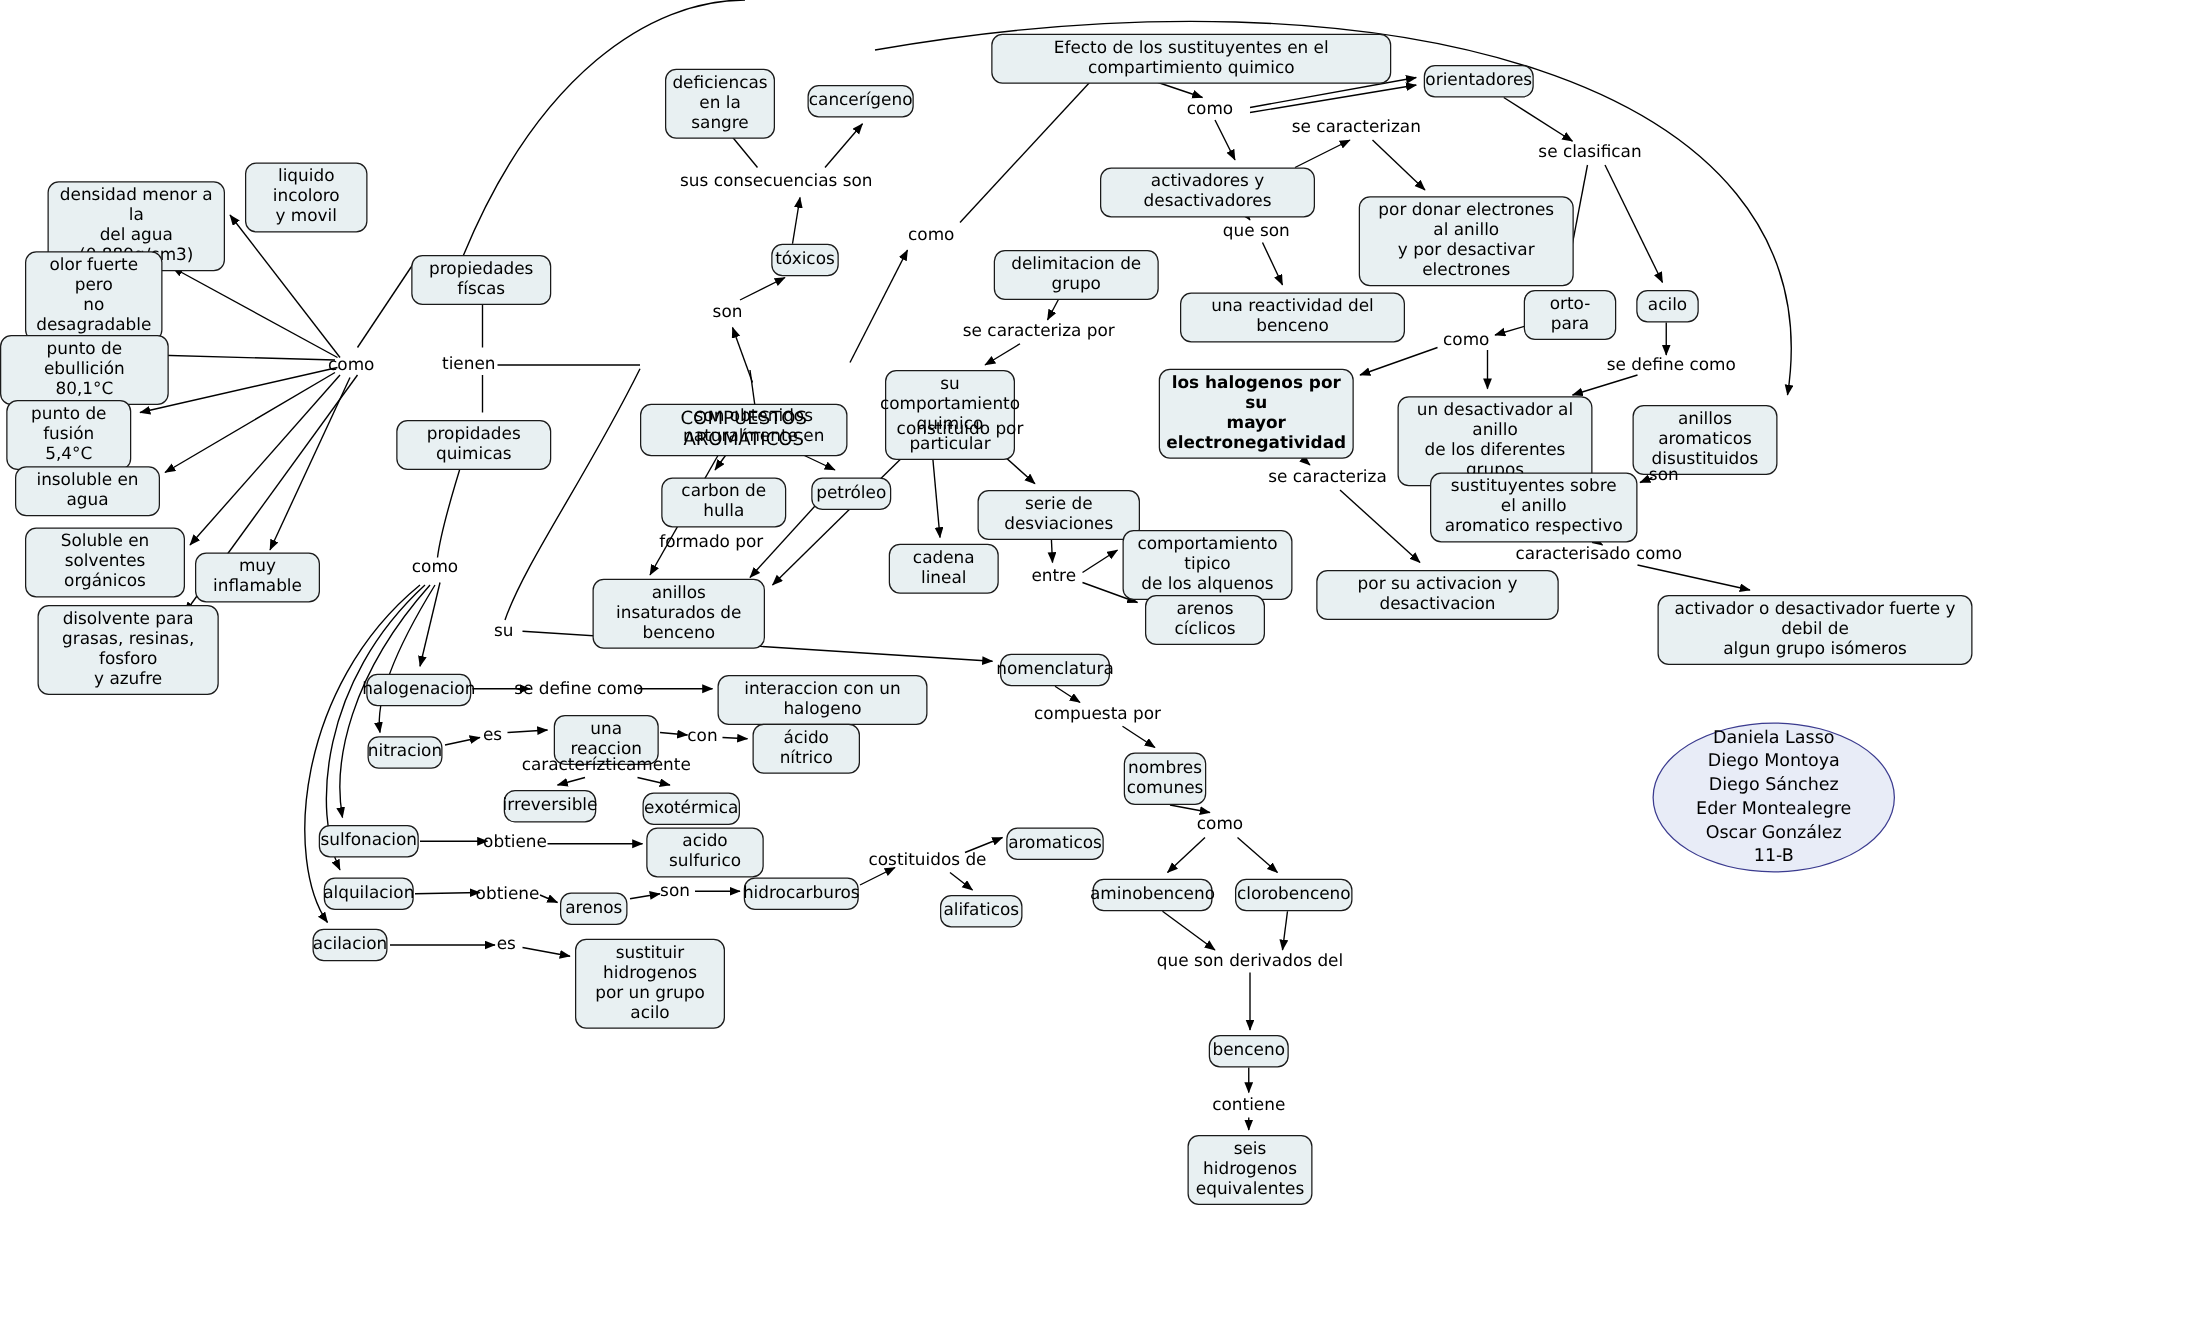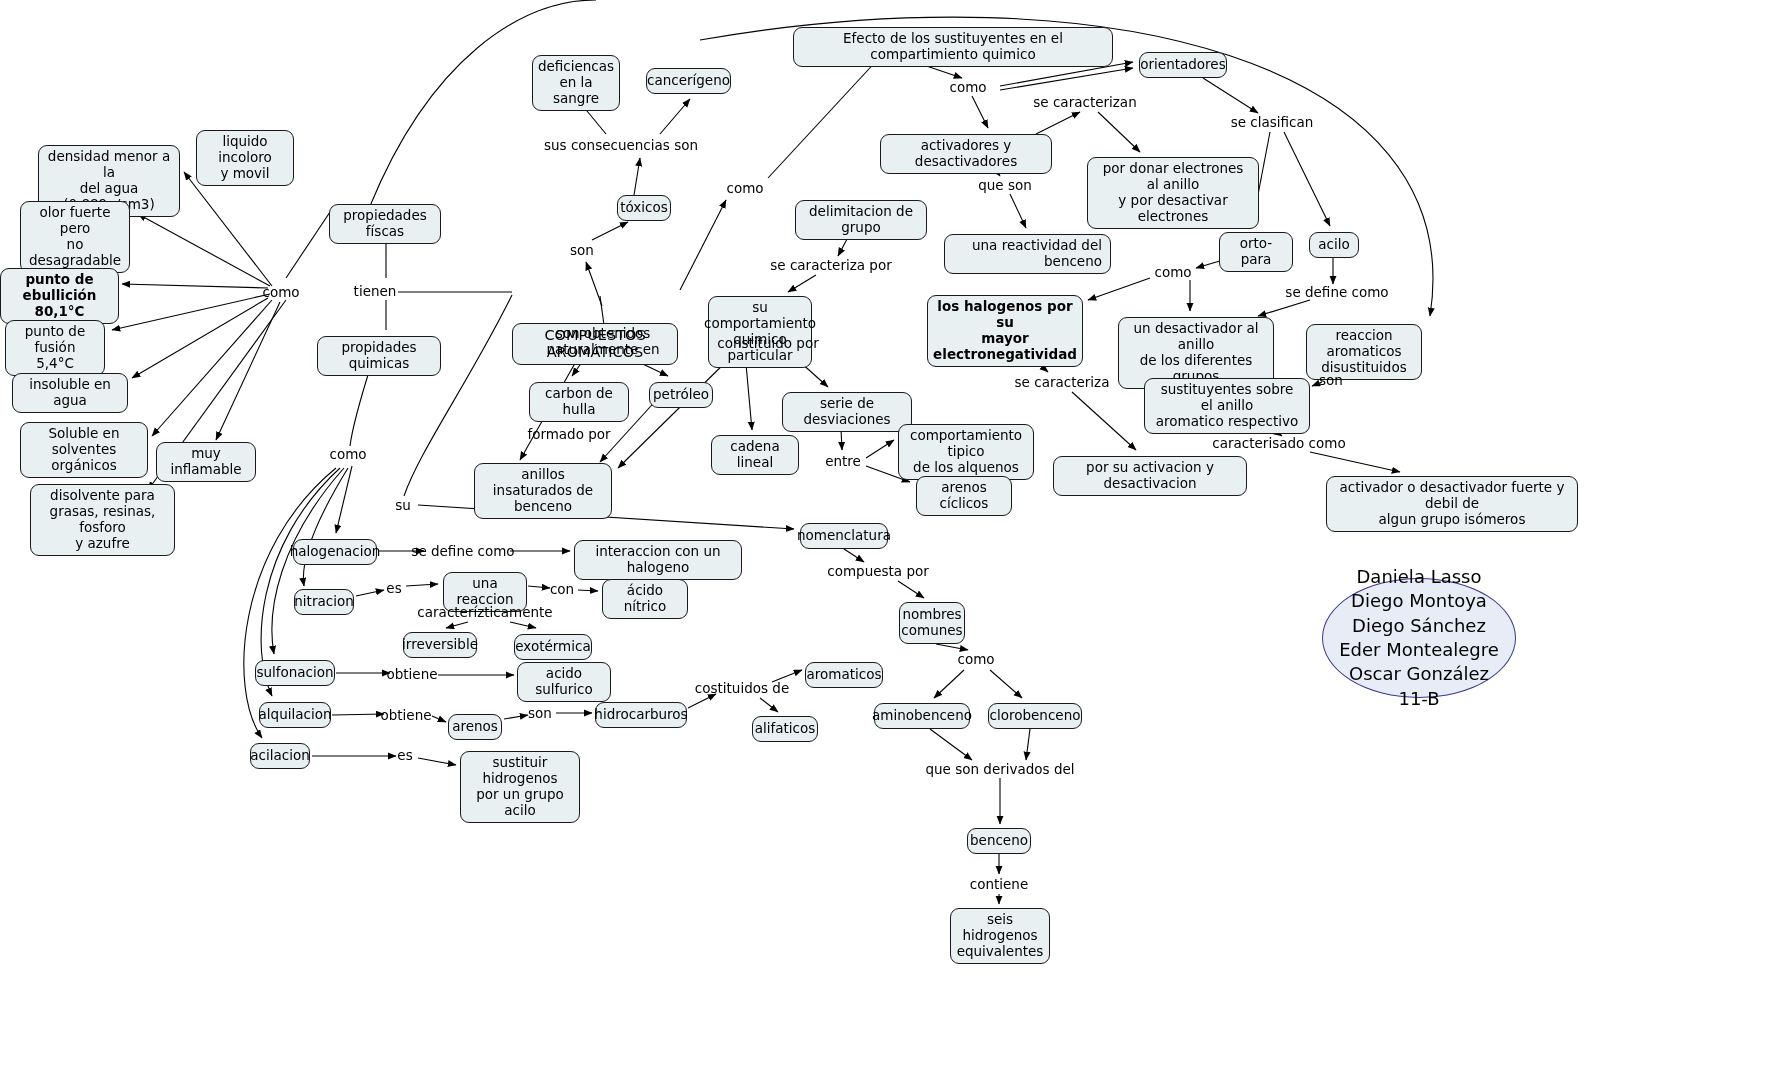--- a/index.html
+++ b/index.html
@@ -33,21 +33,21 @@
     background:transparent;
     transform:translate(-50%,-50%);
   }
   .ellipse{
     position:absolute;
     border:1px solid #3b3b8f;
     background:#e8ecf7;
     border-radius:50%;
     display:flex;align-items:center;justify-content:center;
     text-align:center;
-    font-size:18px;
+    font-size:14px;
     line-height:1.35;
     white-space:pre-line;
     color:#000;
   }
 </style>
 </head>
 <body>
 
 <div id="map">
 
@@ -209,21 +209,21 @@
   <div id="nodes">
       <div class="node big" style="left: 512px; top: 283px; width: 166px; min-height: 26px;">COMPUESTOS AROMÁTICOS</div>
       <div class="node" style="left: 329px; top: 204px; width: 112px; min-height: 26px;">propiedades físcas</div>
       <div class="node" style="left: 317px; top: 336px; width: 124px; min-height: 26px;">propidades quimicas</div>
       <div class="node" style="left: 38px; top: 145px; width: 142px; min-height: 42px;">densidad menor a la
 del agua (0,889g/cm3)</div>
       <div class="node" style="left: 196px; top: 130px; width: 98px; min-height: 42px;">liquido incoloro
 y movil</div>
       <div class="node" style="left: 20px; top: 201px; width: 110px; min-height: 42px; text-align: center;">olor fuerte pero
 no desagradable</div>
-      <div class="node" style="left: 0px; top: 268px; width: 119px; min-height: 42px; font-weight: bold;">punto de ebullición
+      <div class="node" style="left: 0px; top: 268px; width: 135px; min-height: 42px;">punto de ebullición
 80,1°C</div>
       <div class="node" style="left: 5px; top: 320px; width: 100px; min-height: 42px;">punto de fusión
 5,4°C</div>
       <div class="node" style="left: 12px; top: 373px; width: 116px; min-height: 26px;">insoluble en agua</div>
       <div class="node" style="left: 20px; top: 422px; width: 128px; min-height: 42px;">Soluble en solventes
 orgánicos</div>
       <div class="node" style="left: 156px; top: 442px; width: 100px; min-height: 26px;">muy inflamable</div>
       <div class="node" style="left: 30px; top: 484px; width: 145px; min-height: 56px;">disolvente para
 grasas, resinas, fosforo
 y azufre</div>
@@ -238,31 +238,31 @@
       <div class="node" style="left: 793px; top: 27px; width: 320px; min-height: 26px;">Efecto de los sustituyentes en el compartimiento quimico</div>
       <div class="node" style="left: 795px; top: 200px; width: 132px; min-height: 26px;">delimitacion de grupo</div>
       <div class="node" style="left: 708px; top: 296px; width: 104px; min-height: 42px;">su comportamiento
 quimico particular</div>
       <div class="node" style="left: 711px; top: 435px; width: 88px; min-height: 26px;">cadena lineal</div>
       <div class="node" style="left: 782px; top: 392px; width: 130px; min-height: 26px;">serie de desviaciones</div>
       <div class="node" style="left: 898px; top: 424px; width: 136px; min-height: 42px;">comportamiento tipico
 de los alquenos</div>
       <div class="node" style="left: 916px; top: 476px; width: 96px; min-height: 26px;">arenos cíclicos</div>
       <div class="node" style="left: 880px; top: 134px; width: 172px; min-height: 26px;">activadores y desactivadores</div>
-      <div class="node" style="left: 944px; top: 234px; width: 167px; min-height: 26px; text-align: right;">una reactividad del benceno</div>
+      <div class="node" style="left: 944px; top: 234px; width: 180px; min-height: 26px;">una reactividad del benceno</div>
       <div class="node" style="left: 1139px; top: 52px; width: 88px; min-height: 26px;">orientadores</div>
       <div class="node" style="left: 1087px; top: 157px; width: 172px; min-height: 42px;">por donar electrones al anillo
 y por desactivar electrones</div>
       <div class="node" style="left: 1219px; top: 232px; width: 74px; min-height: 26px;">orto-para</div>
       <div class="node" style="left: 1309px; top: 232px; width: 50px; min-height: 26px;">acilo</div>
       <div class="node" style="left: 927px; top: 295px; width: 156px; min-height: 42px; font-weight: bold;">los halogenos por su
 mayor electronegatividad</div>
       <div class="node" style="left: 1118px; top: 317px; width: 156px; min-height: 42px;">un desactivador al anillo
 de los diferentes grupos</div>
-      <div class="node" style="left: 1306px; top: 324px; width: 116px; min-height: 42px;">reaccion aromaticos
+      <div class="node" style="left: 1306px; top: 324px; width: 116px; min-height: 42px;">anillos aromaticos
 disustituidos</div>
       <div class="node" style="left: 1144px; top: 378px; width: 166px; min-height: 42px;">sustituyentes sobre el anillo
 aromatico respectivo</div>
       <div class="node" style="left: 1053px; top: 456px; width: 194px; min-height: 26px;">por su activacion y desactivacion</div>
       <div class="node" style="left: 1326px; top: 476px; width: 252px; min-height: 42px;">activador o desactivador fuerte y debil de
 algun grupo isómeros</div>
       <div class="node" style="left: 293px; top: 539px; width: 84px; min-height: 26px;">halogenacion</div>
       <div class="node" style="left: 294px; top: 589px; width: 60px; min-height: 26px;">nitracion</div>
       <div class="node" style="left: 255px; top: 660px; width: 80px; min-height: 26px;">sulfonacion</div>
       <div class="node" style="left: 259px; top: 702px; width: 72px; min-height: 26px;">alquilacion</div>

